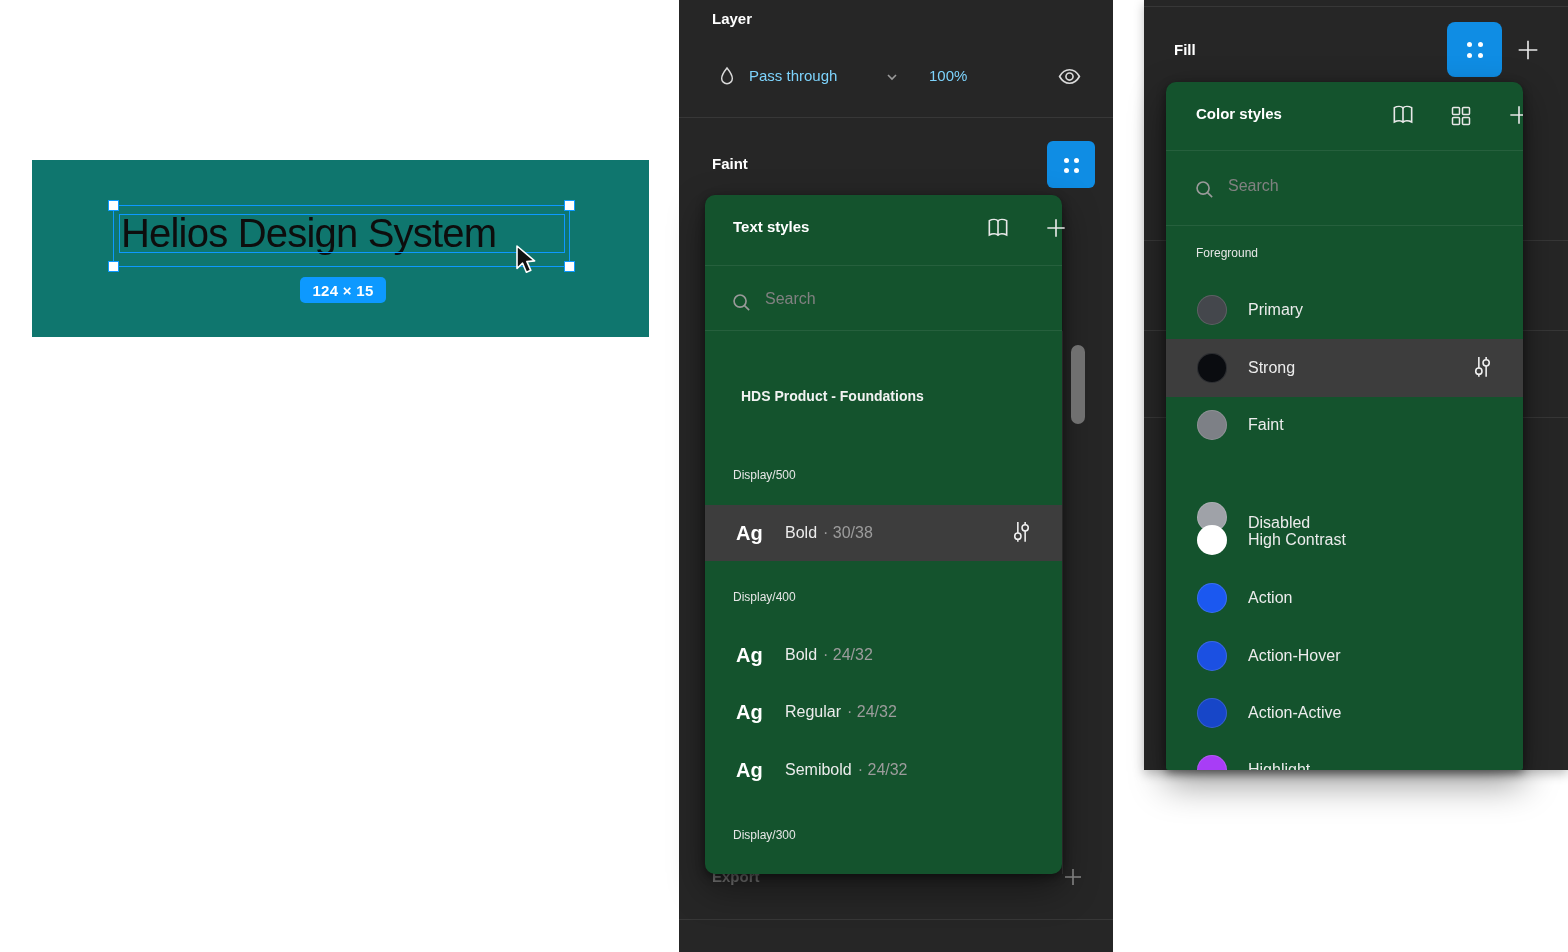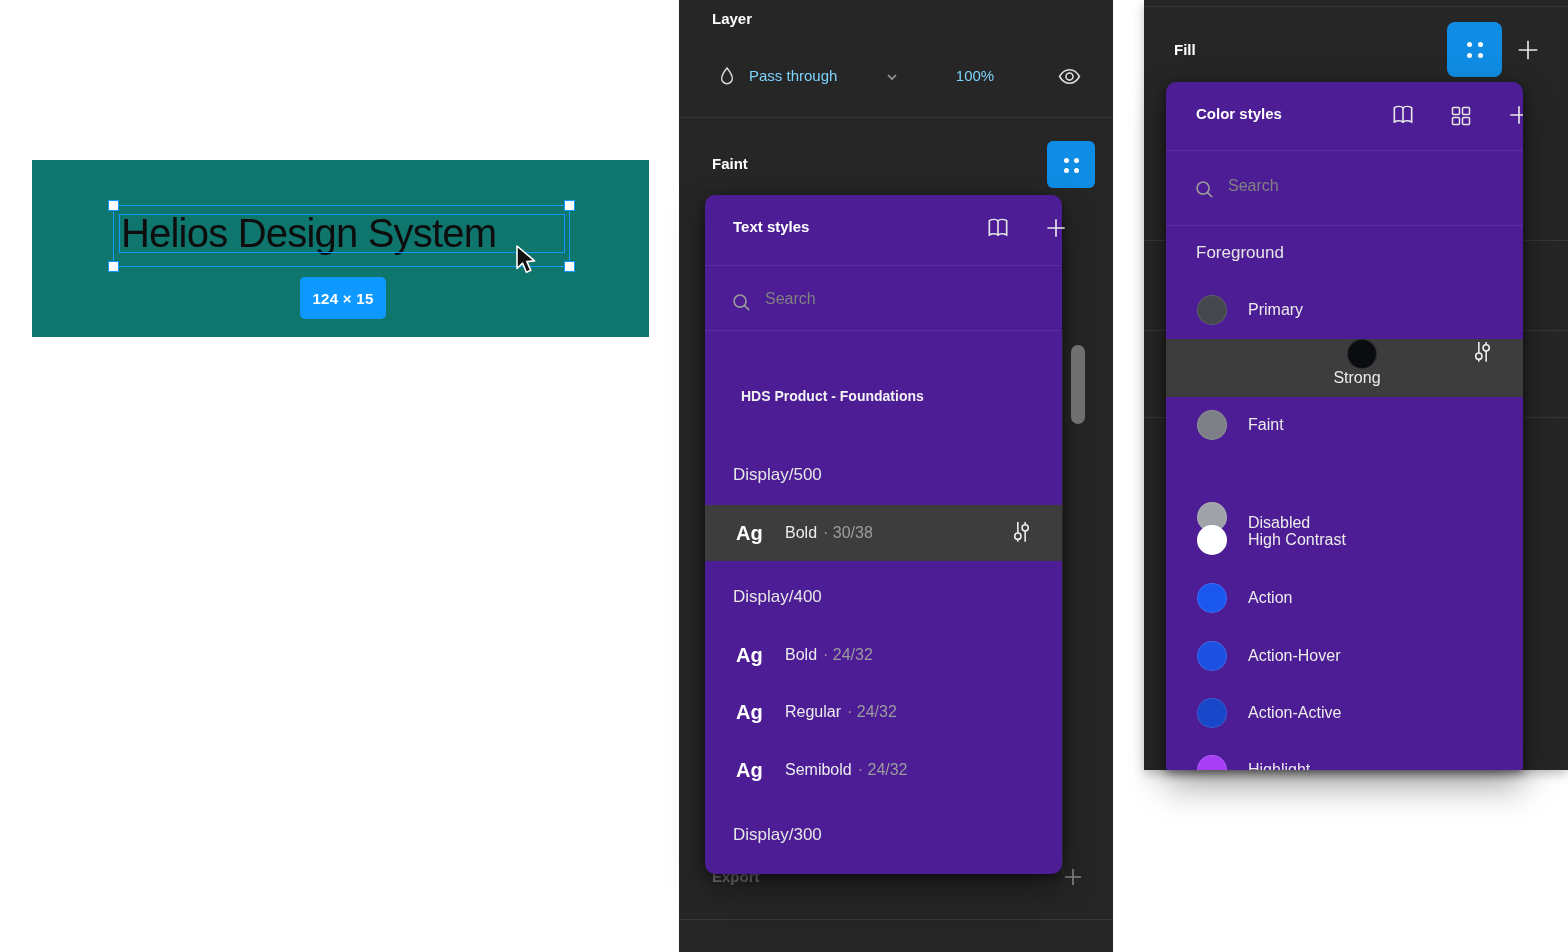--- a/index.html
+++ b/index.html
@@ -8,50 +8,50 @@
   .abs { position:absolute; }
 
   
   .card { position:absolute; left:32px; top:160px; width:617px; height:177px; background:#0f766e; }
   .canvas-text { position:absolute; left:89px; top:51px; font-size:40px; font-weight:400; letter-spacing:-0.8px; color:#0d0d0d; white-space:nowrap; }
   .sel-outer { position:absolute; left:81px; top:45px; width:457px; height:62px; border:1.5px solid #0d99ff; }
   .sel-inner { position:absolute; left:87px; top:54px; width:446px; height:39px; border:1.5px solid #0d99ff; }
   .handle { position:absolute; width:11px; height:11px; background:#ffffff; border:1.5px solid #0d99ff; }
   .h-tl { left:-6px; top:-6px; } .h-tr { right:-6px; top:-6px; }
   .h-bl { left:-6px; bottom:-6px; } .h-br { right:-6px; bottom:-6px; }
-  .size-badge { position:absolute; left:268px; top:117px; width:86px; height:42px; background:#0d99ff; border-radius:5px; color:#ffffff; font-size:15px; font-weight:700; display:flex; align-items:center; justify-content:center; letter-spacing:0.3px; }
+  .size-badge { position:absolute; left:268px; top:117px; width:86px; height:26px; background:#0d99ff; border-radius:5px; color:#ffffff; font-size:15px; font-weight:700; display:flex; align-items:center; justify-content:center; letter-spacing:0.3px; }
   .cursor { position:absolute; left:481px; top:84px; }
 
   
   .panel { position:absolute; background:#262626; }
   .panel-mid { left:679px; top:0; width:434px; height:952px; }
   .panel-right { left:1144px; top:0; width:424px; height:770px; box-shadow:0 4px 10px rgba(0,0,0,0.25); }
   .sec-title { position:absolute; font-size:15px; font-weight:700; color:#ffffff; line-height:22px; }
   .row-text { font-size:15px; color:#7dd3fc; line-height:22px; }
   .hdivider { position:absolute; left:0; width:100%; height:1px; background:rgba(255,255,255,0.08); }
   .dim-text { color:#787878; }
   .blue-btn { position:absolute; background:#0f8de4; border:none; cursor:pointer; }
   .dots { position:absolute; inset:0; }
   .dots i { position:absolute; width:5px; height:5px; border-radius:50%; background:#ffffff; }
 
   
-  .popup { position:absolute; width:357px; background:#4c1d95; border-radius:10px; box-shadow:0 3px 10px rgba(0,0,0,0.45), 0 14px 36px rgba(0,0,0,0.4); z-index:5; }
+  .popup { position:absolute; width:357px; background:#14532d; border-radius:10px; box-shadow:0 3px 10px rgba(0,0,0,0.45), 0 14px 36px rgba(0,0,0,0.4); z-index:5; }
   .popup-title { position:absolute; left:28px; top:23px; font-size:15px; font-weight:700; color:#ffffff; }
   .icon-btn { position:absolute; width:26px; height:26px; background:none; border:none; color:#e8e8e8; cursor:pointer; padding:0; }
   .search-input { position:absolute; background:transparent; border:none; outline:none; font-size:16px; color:#e8e8e8; font-family:"Liberation Sans", sans-serif; width:250px; }
   .search-input::placeholder { color:#818181; }
-  .grp-label { position:absolute; left:28px; font-size:17px; color:#e6e6e6; line-height:26px; }
+  .grp-label { position:absolute; left:28px; font-size:12px; color:#e6e6e6; line-height:26px; }
   .lib-label { position:absolute; left:36px; font-size:14px; font-weight:700; color:#f2f2f2; line-height:26px; }
   .style-row { position:absolute; left:0; width:357px; height:56px; display:flex; align-items:center; cursor:pointer; }
   .style-row.selected { background:#3d3d3d; }
   .ag { margin-left:31px; width:42px; font-size:20px; font-weight:700; color:#ffffff; }
   .style-name { margin-left:7px; font-size:16px; color:#ececec; }
   .style-detail { margin-left:6px; font-size:16px; color:#9c9c9c; }
   .color-row { position:absolute; left:0; width:361px; height:58px; display:flex; align-items:center; cursor:pointer; }
-  .color-row.selected { background:#3d3d3d;flex-direction:column; }
+  .color-row.selected { background:#3d3d3d; }
   .swatch { margin-left:31px; width:30px; height:30px; border-radius:50%; flex:none; box-shadow:inset 0 0 0 1px rgba(255,255,255,0.14); }
   .color-name { margin-left:21px; font-size:16px; color:#ececec; }
   .vgutter { position:absolute; top:0; bottom:0; width:1px; background:rgba(255,255,255,0.07); }
   .thumb { position:absolute; background:#707070; border-radius:7px; }
   .row-sliders { position:absolute; }
   svg { display:block; }
 </style>
 </head>
 <body>
 
@@ -81,21 +81,21 @@
       <svg width="22" height="22" viewBox="0 0 24 24" fill="none" stroke="#d9d9d9" stroke-width="1.6">
         <path d="M12 3.2 C12 3.2 6.2 10.4 6.2 14.6 a5.8 5.8 0 0 0 11.6 0 C17.8 10.4 12 3.2 12 3.2 Z"></path>
       </svg>
     </div>
     <div class="abs row-text" style="left:70px; top:65px;">Pass through</div>
     <div class="abs" style="left:205px; top:69px;">
       <svg width="16" height="16" viewBox="0 0 16 16" fill="none" stroke="#9a9a9a" stroke-width="1.6">
           <path d="M4 6 L8 10 L12 6"></path>
         </svg>
     </div>
-    <div class="abs row-text" style="left:250px; top:65px; width:92px; text-align:center;">100%</div>
+    <div class="abs row-text" style="left:250px; top:65px; width:92px; text-align:left;">100%</div>
     <div class="abs" style="left:378px; top:64px;">
       <svg width="25" height="25" viewBox="0 0 24 24" fill="none" stroke="#d9d9d9" stroke-width="1.6">
         <path d="M2.5 12 C5 7.5 8.5 5.5 12 5.5 C15.5 5.5 19 7.5 21.5 12 C19 16.5 15.5 18.5 12 18.5 C8.5 18.5 5 16.5 2.5 12 Z"></path>
         <circle cx="12" cy="12" r="3.4"></circle>
       </svg>
     </div>
     <div class="hdivider" style="top:117px;"></div>
 
     <div class="sec-title" style="left:33px; top:153px;">Faint</div>
     <button class="blue-btn" style="left:368px; top:141px; width:48px; height:47px; border-radius:6px;">

